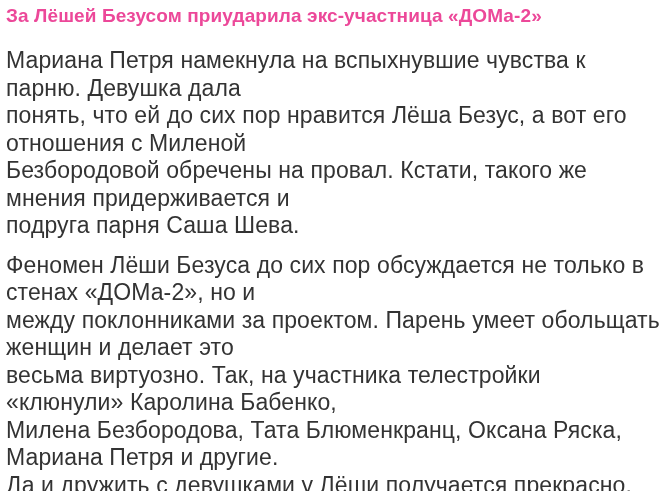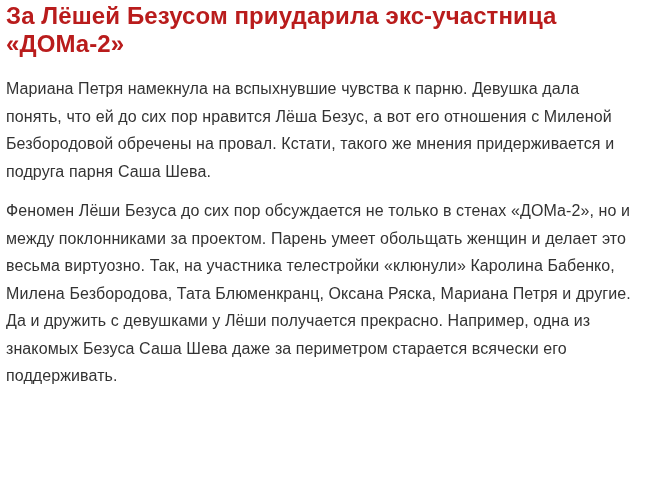--- a/index.html
+++ b/index.html
@@ -13,30 +13,30 @@
     overflow: hidden;
     font-family: "Liberation Sans", "DejaVu Sans", sans-serif;
   }
   .article {
     box-sizing: border-box;
     width: 670px;
     padding: 2px 8px 0 6px;
   }
   .article-title {
     margin: 0 0 17px 0;
-    font-size: 24px;
+    font-size: 19px;
     line-height: 28px;
     font-weight: 700;
-    color: #b91c1c;
+    color: #ec4899;
     letter-spacing: 0.1px;
     white-space: pre-line;
   }
   .article-paragraph {
     margin: 0 0 12px 0;
-    font-size: 16px;
+    font-size: 23px;
     line-height: 27.5px;
     font-weight: 400;
     color: #333333;
     letter-spacing: 0.1px;
     white-space: pre-line;
   }
 </style>
 </head>
 <body>
 

